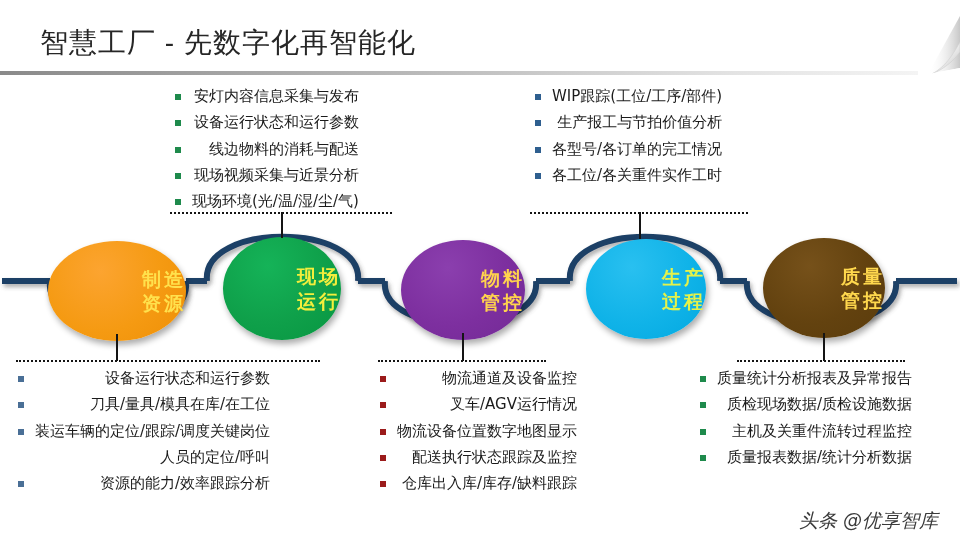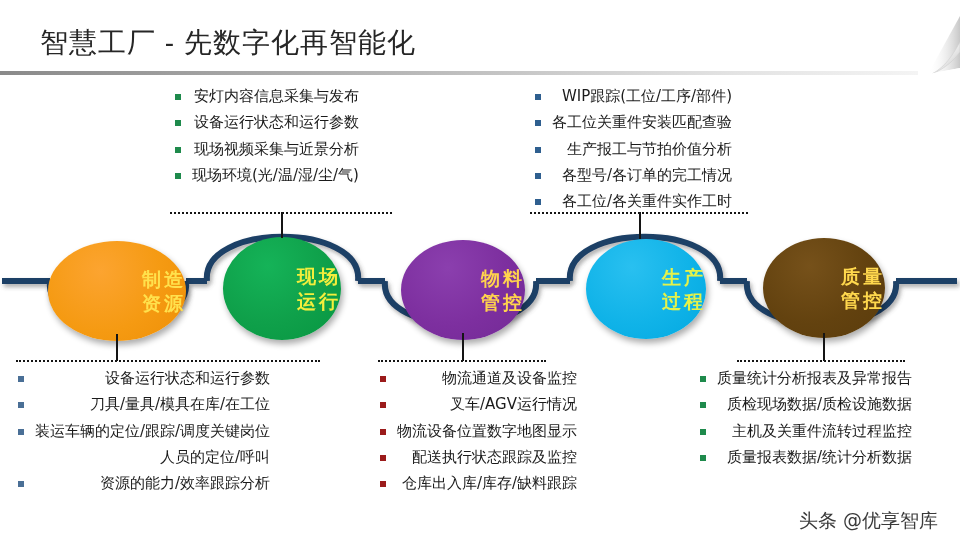--- a/index.html
+++ b/index.html
@@ -69,20 +69,21 @@
     font-family:"DejaVu Sans","Liberation Sans",sans-serif;
   }
   .nob{visibility:hidden;}
 
   
   #watermark{
     position:absolute;right:22px;top:508px;
     font-size:19px;color:#3a3a3a;white-space:nowrap;
     text-shadow:0 1px 0 rgba(255,255,255,.9);
     font-family:"DejaVu Sans","Liberation Sans",sans-serif;
+    font-style:italic;
   }
 </style>
 </head>
 <body>
 
 <div id="stage">
 
   <div id="header">
     <div id="title">智慧工厂 - 先数字化再智能化</div>
     <div id="header-rule"></div>
@@ -176,36 +177,36 @@
     <div class="bullet-row">
       <span class="bullet" style="background:#1e8a4c;"></span>
       <span class="btxt">安灯内容信息采集与发布</span>
     </div>
     <div class="bullet-row">
       <span class="bullet" style="background:#1e8a4c;"></span>
       <span class="btxt">设备运行状态和运行参数</span>
     </div>
     <div class="bullet-row">
       <span class="bullet" style="background:#1e8a4c;"></span>
+      <span class="btxt">线边物料的消耗与配送</span>
+    </div>
+    <div class="bullet-row">
+      <span class="bullet" style="background:#1e8a4c;"></span>
       <span class="btxt">现场视频采集与近景分析</span>
     </div>
     <div class="bullet-row">
       <span class="bullet" style="background:#1e8a4c;"></span>
       <span class="btxt">现场环境(光/温/湿/尘/气)</span>
     </div>
   </div>
 
   <div class="block" id="block-top-right" style="left:535px;top:86px;">
     <div class="bullet-row">
       <span class="bullet" style="background:#2f5f8f;"></span>
       <span class="btxt">WIP跟踪(工位/工序/部件)</span>
-    </div>
-    <div class="bullet-row">
-      <span class="bullet" style="background:#2f5f8f;"></span>
-      <span class="btxt">各工位关重件安装匹配查验</span>
     </div>
     <div class="bullet-row">
       <span class="bullet" style="background:#2f5f8f;"></span>
       <span class="btxt">生产报工与节拍价值分析</span>
     </div>
     <div class="bullet-row">
       <span class="bullet" style="background:#2f5f8f;"></span>
       <span class="btxt">各型号/各订单的完工情况</span>
     </div>
     <div class="bullet-row">

